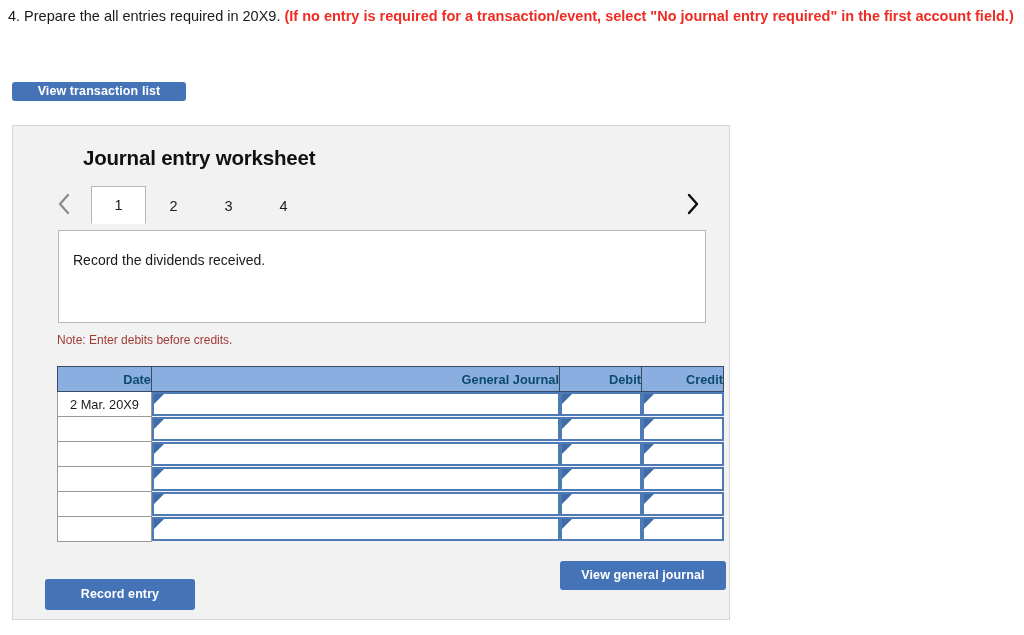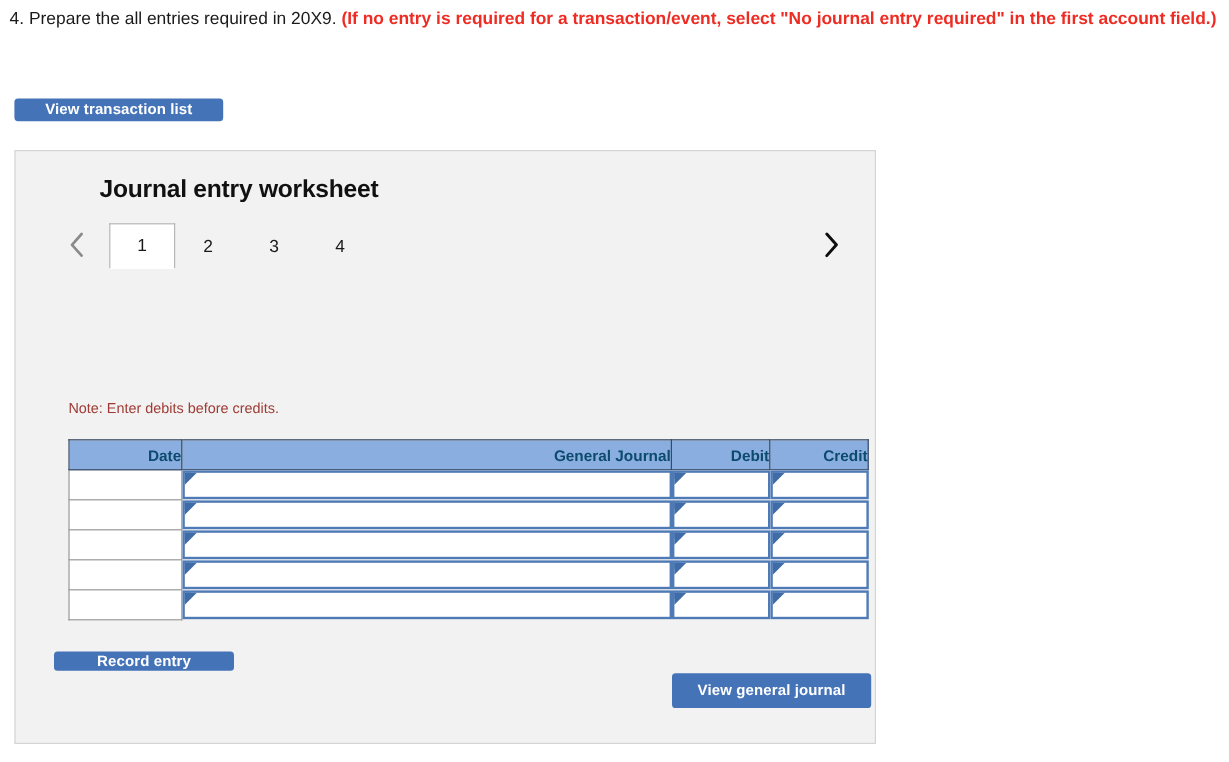--- a/index.html
+++ b/index.html
@@ -185,21 +185,21 @@
     border-right: 5px solid transparent;
   }
 
   
   col.c-date    { width: 94px; }
   col.c-journal { width: 408px; }
   col.c-debit   { width: 82px; }
   col.c-credit  { width: 82px; }
 
   
-  #record-entry-button     { position: absolute; left: 32px;  top: 417px; width: 150px; height: 16px; }
+  #record-entry-button     { position: absolute; left: 32px;  top: 453px; width: 150px; height: 31px; }
   #clear-entry-button      { position: absolute; left: 224px; top: 435px; width: 150px; height: 31px; }
   #view-general-journal-button { position: absolute; left: 521px; top: 435px; width: 166px; height: 29px; margin-left: 26px; }
 </style>
 </head>
 <body>
 
 <div id="question-prompt">
   <span>4. Prepare the all entries required in 20X9. </span><span class="req-note">(If no entry is required for a transaction/event, select "No journal entry required" in the first account field.)</span>
 </div>
 
@@ -223,40 +223,58 @@
       <div class="tab">4</div>
     </div>
 
     <div class="chev" id="next-page-icon">
       <svg width="17" height="26" viewBox="0 0 17 26" aria-hidden="true">
         <polyline points="5,4 13,13 5,22" fill="none" stroke="#0d0d0d" stroke-width="2.4" stroke-linecap="round" stroke-linejoin="round"></polyline>
       </svg>
     </div>
   </div>
 
+  <div id="entry-description-box">
+    <div id="entry-description-text">Record the dividends received.</div>
+  </div>
 
   <div id="debits-note">Note: Enter debits before credits.</div>
 
   <table id="journal-table">
     <colgroup>
       <col class="c-date">
         <col class="c-journal">
         <col class="c-debit">
         <col class="c-credit">
     </colgroup>
     <thead>
       <tr>
         <th>Date</th>
         <th>General Journal</th>
         <th>Debit</th>
         <th>Credit</th>
       </tr>
     </thead>
     <tbody>
       <tr>
+        <td class="date-cell">2 Mar. 20X9</td>
+        <td class="input-cell">
+          <div class="cellbox"><span class="marker"></span>
+            <span></span></div>
+        </td>
+        <td class="input-cell">
+          <div class="cellbox"><span class="marker"></span>
+            <span></span></div>
+        </td>
+        <td class="input-cell">
+          <div class="cellbox"><span class="marker"></span>
+            <span></span></div>
+        </td>
+      </tr>
+      <tr>
         <td class="date-cell"></td>
         <td class="input-cell">
           <div class="cellbox"><span class="marker"></span>
             <span></span></div>
         </td>
         <td class="input-cell">
           <div class="cellbox"><span class="marker"></span>
             <span></span></div>
         </td>
         <td class="input-cell">

